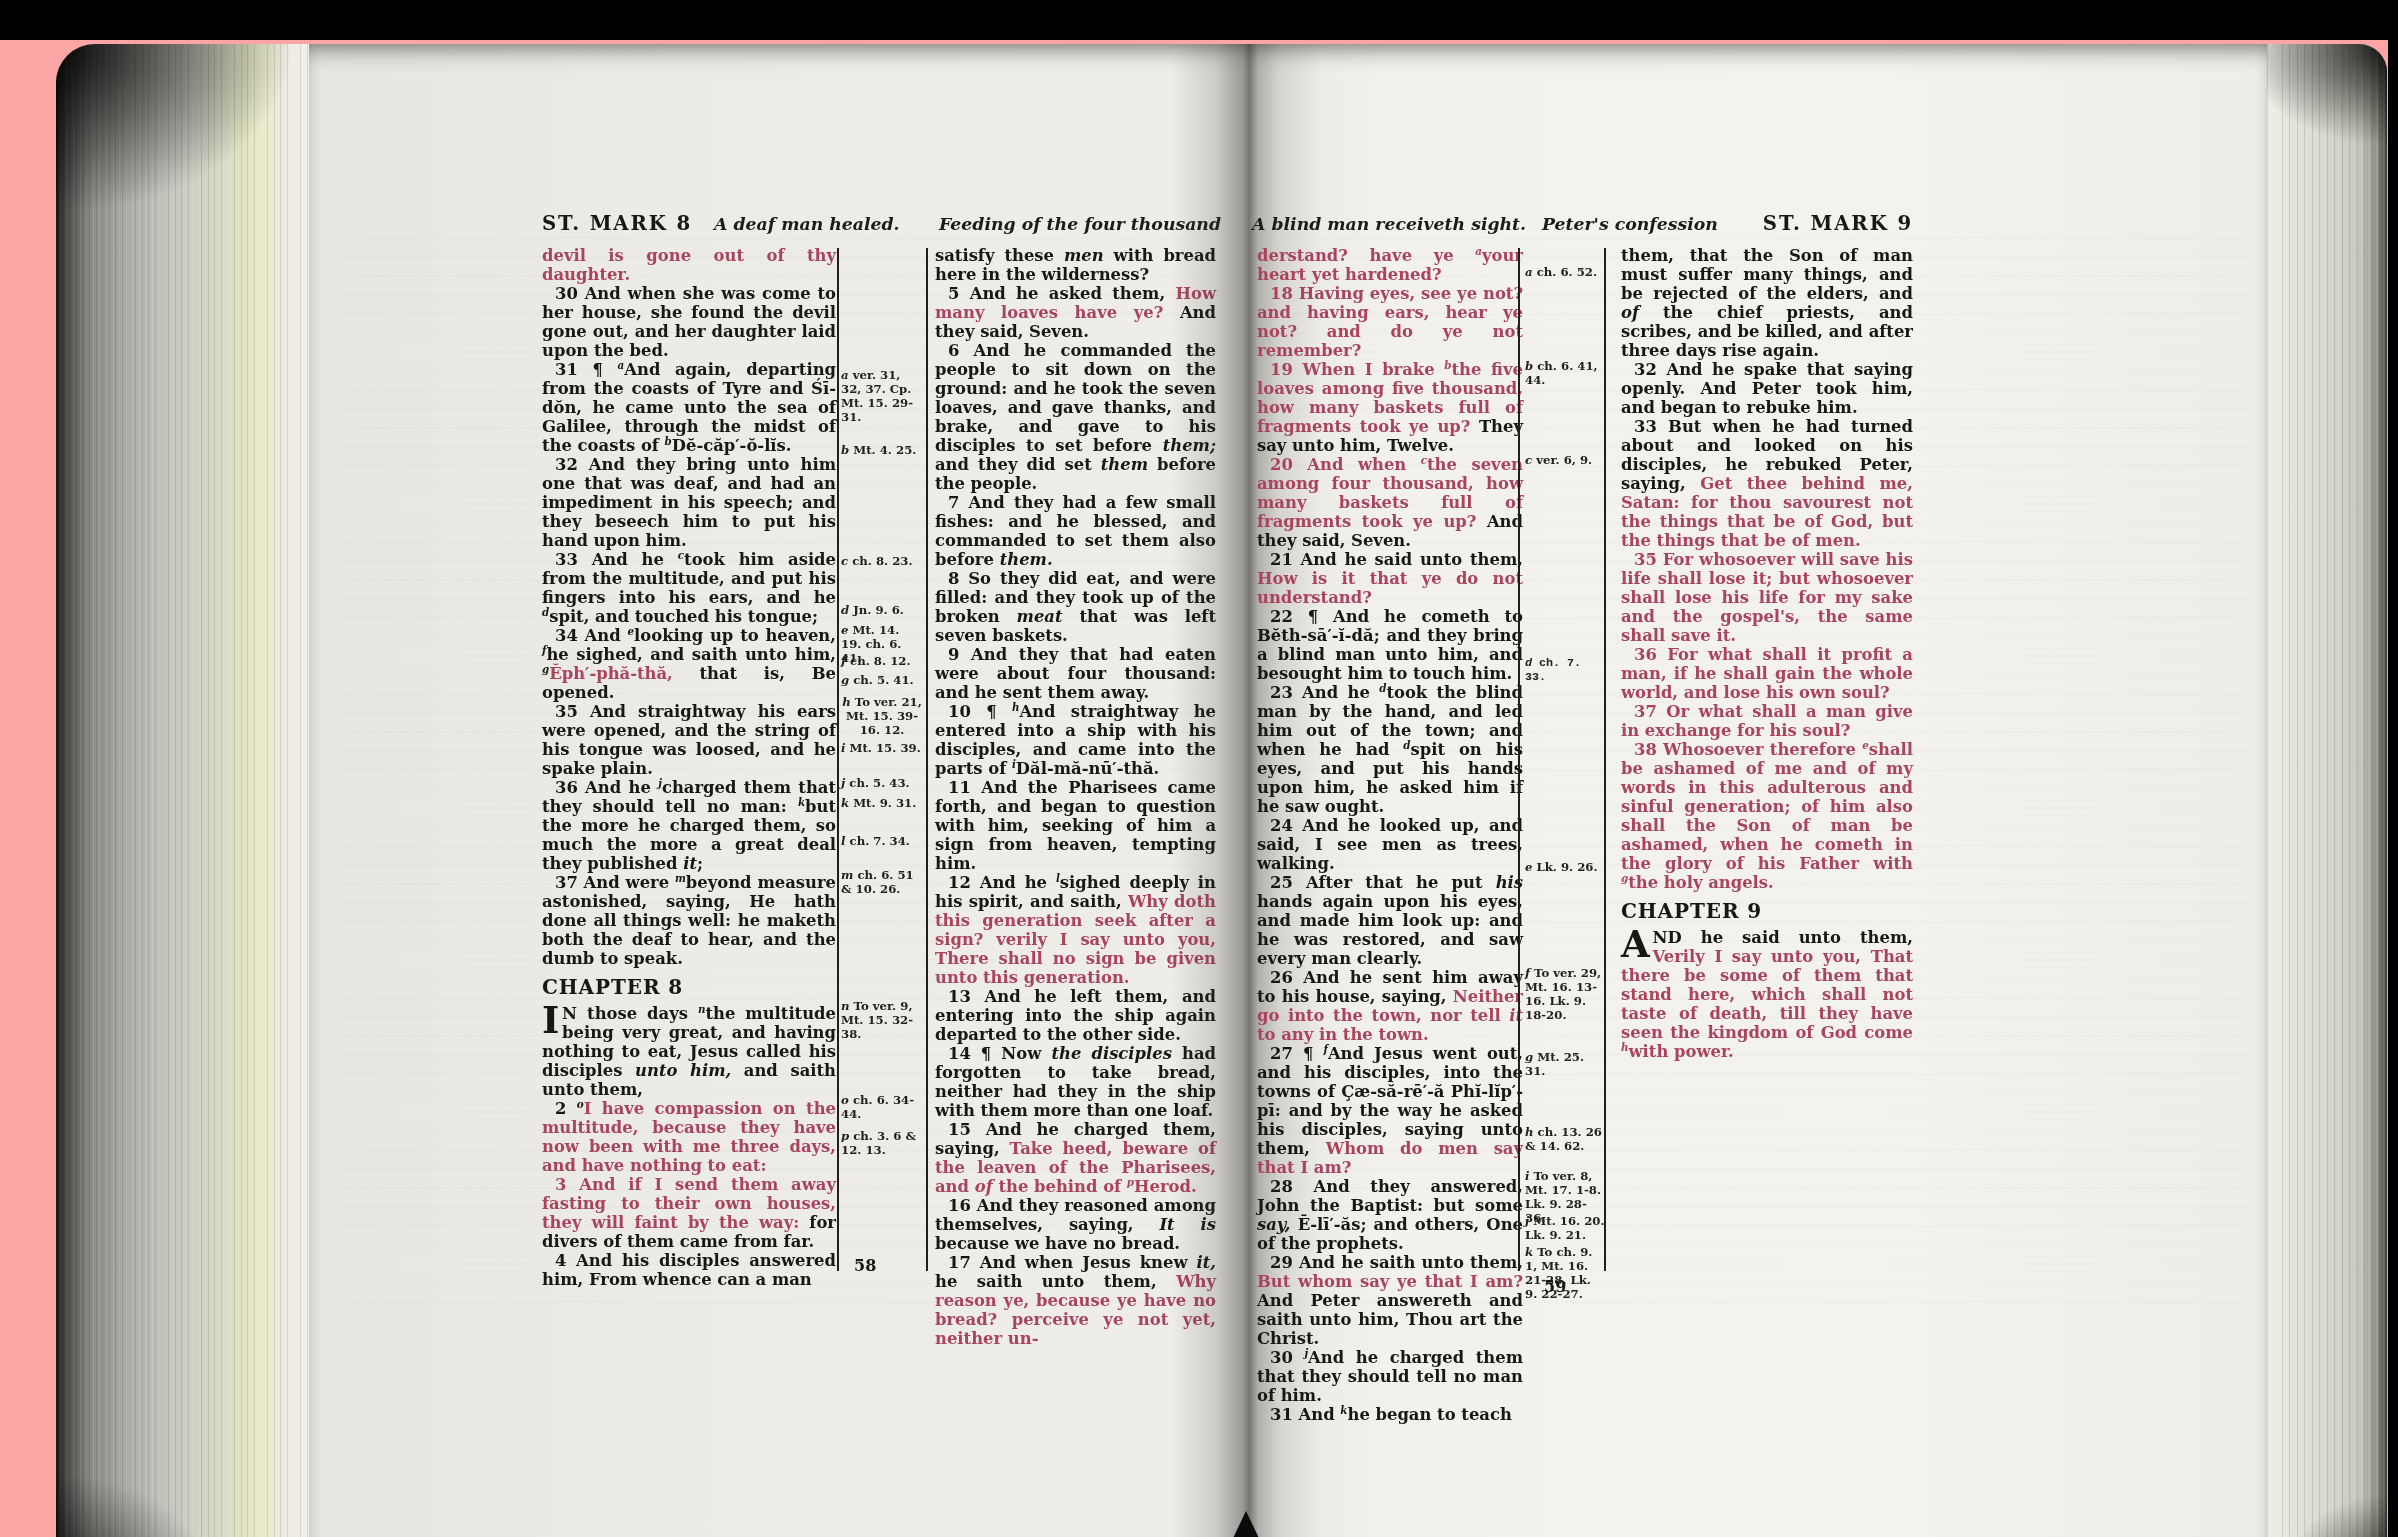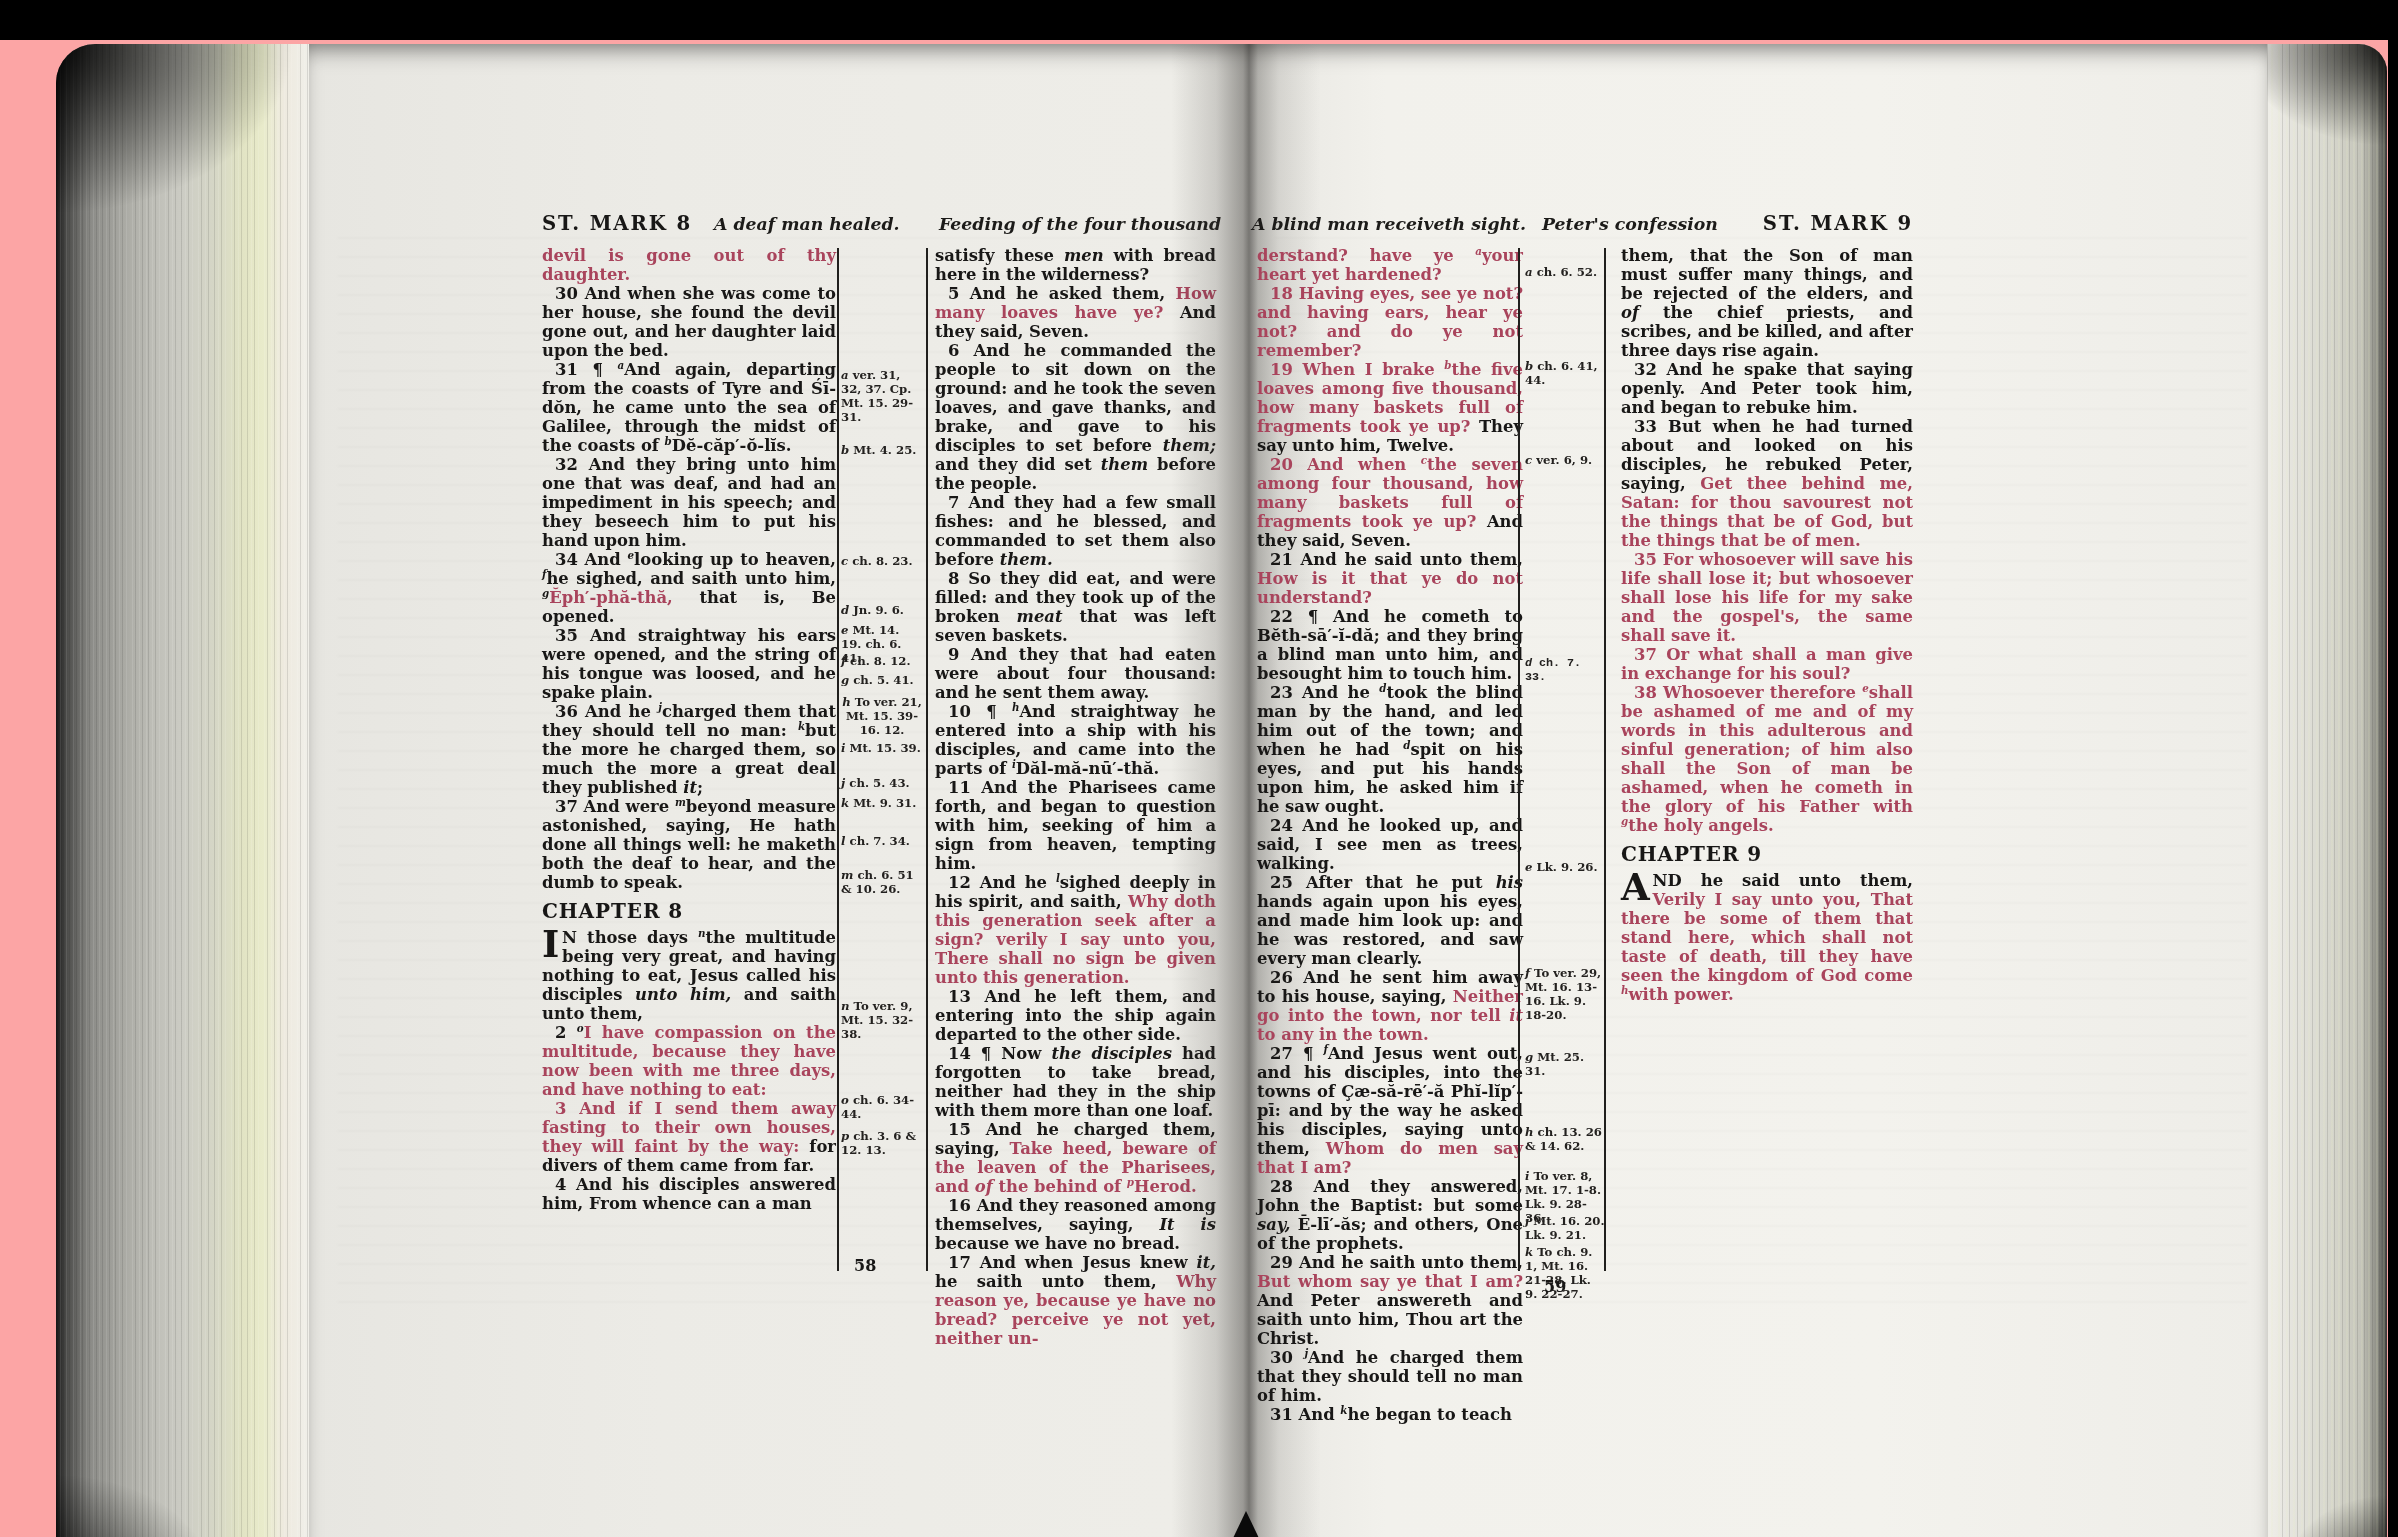--- a/index.html
+++ b/index.html
@@ -61,20 +61,21 @@
   <div class="ghost gr"></div>
 
   <div class="hdr-title" style="left:542px;top:172px;">ST. MARK 8</div>
   <div class="hdr-run" style="left:714px;top:174px;">A deaf man healed.</div>
   <div class="hdr-run" style="left:939px;top:174px;">Feeding of the four thousand</div>
   <div class="col" id="colL1" style="left:542px;top:206px;width:294px;">
       <p class="verse noind"><span class="rd">devil is gone out of thy daughter.</span></p>
       <p class="verse"><span>30 And when she was come to her house, she found the devil gone out, and her daughter laid upon the bed.</span></p>
       <p class="verse"><span>31 ¶ </span><span class="sup">a</span><span>And again, departing from the coasts of Tyre and Śī-dŏn, he came unto the sea of Galilee, through the midst of the coasts of </span><span class="sup">b</span><span>Dĕ-căp′-ŏ-lĭs.</span></p>
       <p class="verse"><span>32 And they bring unto him one that was deaf, and had an impediment in his speech; and they beseech him to put his hand upon him.</span></p>
+      <p class="verse"><span>33 And he </span><span class="sup">c</span><span>took him aside from the multitude, and put his fingers into his ears, and he </span><span class="sup">d</span><span>spit, and touched his tongue;</span></p>
       <p class="verse"><span>34 And </span><span class="sup">e</span><span>looking up to heaven, </span><span class="sup">f</span><span>he sighed, and saith unto him, </span><span class="sup">g</span><span class="rd">Ĕph′-phă-thă,</span><span> that is, Be opened.</span></p>
       <p class="verse"><span>35 And straightway his ears were opened, and the string of his tongue was loosed, and he spake plain.</span></p>
       <p class="verse"><span>36 And he </span><span class="sup">j</span><span>charged them that they should tell no man: </span><span class="sup">k</span><span>but the more he charged them, so much the more a great deal they published </span><span class="it">it</span><span>;</span></p>
       <p class="verse"><span>37 And were </span><span class="sup">m</span><span>beyond measure astonished, saying, He hath done all things well: he maketh both the deaf to hear, and the dumb to speak.</span></p>
       <div class="chapter">CHAPTER 8</div>
       <p class="verse noind"><span class="dropcap">I</span><span>N those days </span><span class="sup">n</span><span>the multitude being very great, and having nothing to eat, Jesus called his disciples </span><span class="it">unto him,</span><span> and saith unto them,</span></p>
       <p class="verse"><span>2 </span><span class="sup">o</span><span class="rd">I have compassion on the multitude, because they have now been with me three days, and have nothing to eat:</span></p>
       <p class="verse"><span class="rd">3 And if I send them away fasting to their own houses, they will faint by the way:</span><span> for divers of them came from far.</span></p>
       <p class="verse"><span>4 And his disciples answered him, From whence can a man</span></p>
     </div>
@@ -152,20 +153,21 @@
       <div class="ref" style="top: 1129px;"><span class="mk">i </span>To ver. 8, Mt. 17. 1-8. Lk. 9. 28-36.</div>
       <div class="ref" style="top: 1174px;"><span class="mk">j </span>Mt. 16. 20. Lk. 9. 21.</div>
       <div class="ref" style="top: 1205px;"><span class="mk">k </span>To ch. 9. 1, Mt. 16. 21-28. Lk. 9. 22-27.</div>
     </div>
   <div class="vrule" style="left:1604px;"></div>
   <div class="col" id="colR2" style="left:1621px;top:206px;width:292px;">
       <p class="verse noind"><span>them, that the Son of man must suffer many things, and be rejected of the elders, and </span><span class="it">of</span><span> the chief priests, and scribes, and be killed, and after three days rise again.</span></p>
       <p class="verse"><span>32 And he spake that saying openly. And Peter took him, and began to rebuke him.</span></p>
       <p class="verse"><span>33 But when he had turned about and looked on his disciples, he rebuked Peter, saying, </span><span class="rd">Get thee behind me, Satan: for thou savourest not the things that be of God, but the things that be of men.</span></p>
       <p class="verse"><span class="rd">35 For whosoever will save his life shall lose it; but whosoever shall lose his life for my sake and the gospel's, the same shall save it.</span></p>
+      <p class="verse"><span class="rd">36 For what shall it profit a man, if he shall gain the whole world, and lose his own soul?</span></p>
       <p class="verse"><span class="rd">37 Or what shall a man give in exchange for his soul?</span></p>
       <p class="verse"><span class="rd">38 Whosoever therefore </span><span class="sup rd">e</span><span class="rd">shall be ashamed of me and of my words in this adulterous and sinful generation; of him also shall the Son of man be ashamed, when he cometh in the glory of his Father with </span><span class="sup rd">g</span><span class="rd">the holy angels.</span></p>
       <div class="chapter">CHAPTER 9</div>
       <p class="verse noind"><span class="dropcap">A</span><span>ND he said unto them, </span><span class="rd">Verily I say unto you, That there be some of them that stand here, which shall not taste of death, till they have seen the kingdom of God come </span><span class="sup rd">h</span><span class="rd">with power.</span></p>
     </div>
   <div class="pagenum" style="left:1544px;top:1237px;">59</div>
 </div>
 
 
 </body></html>

